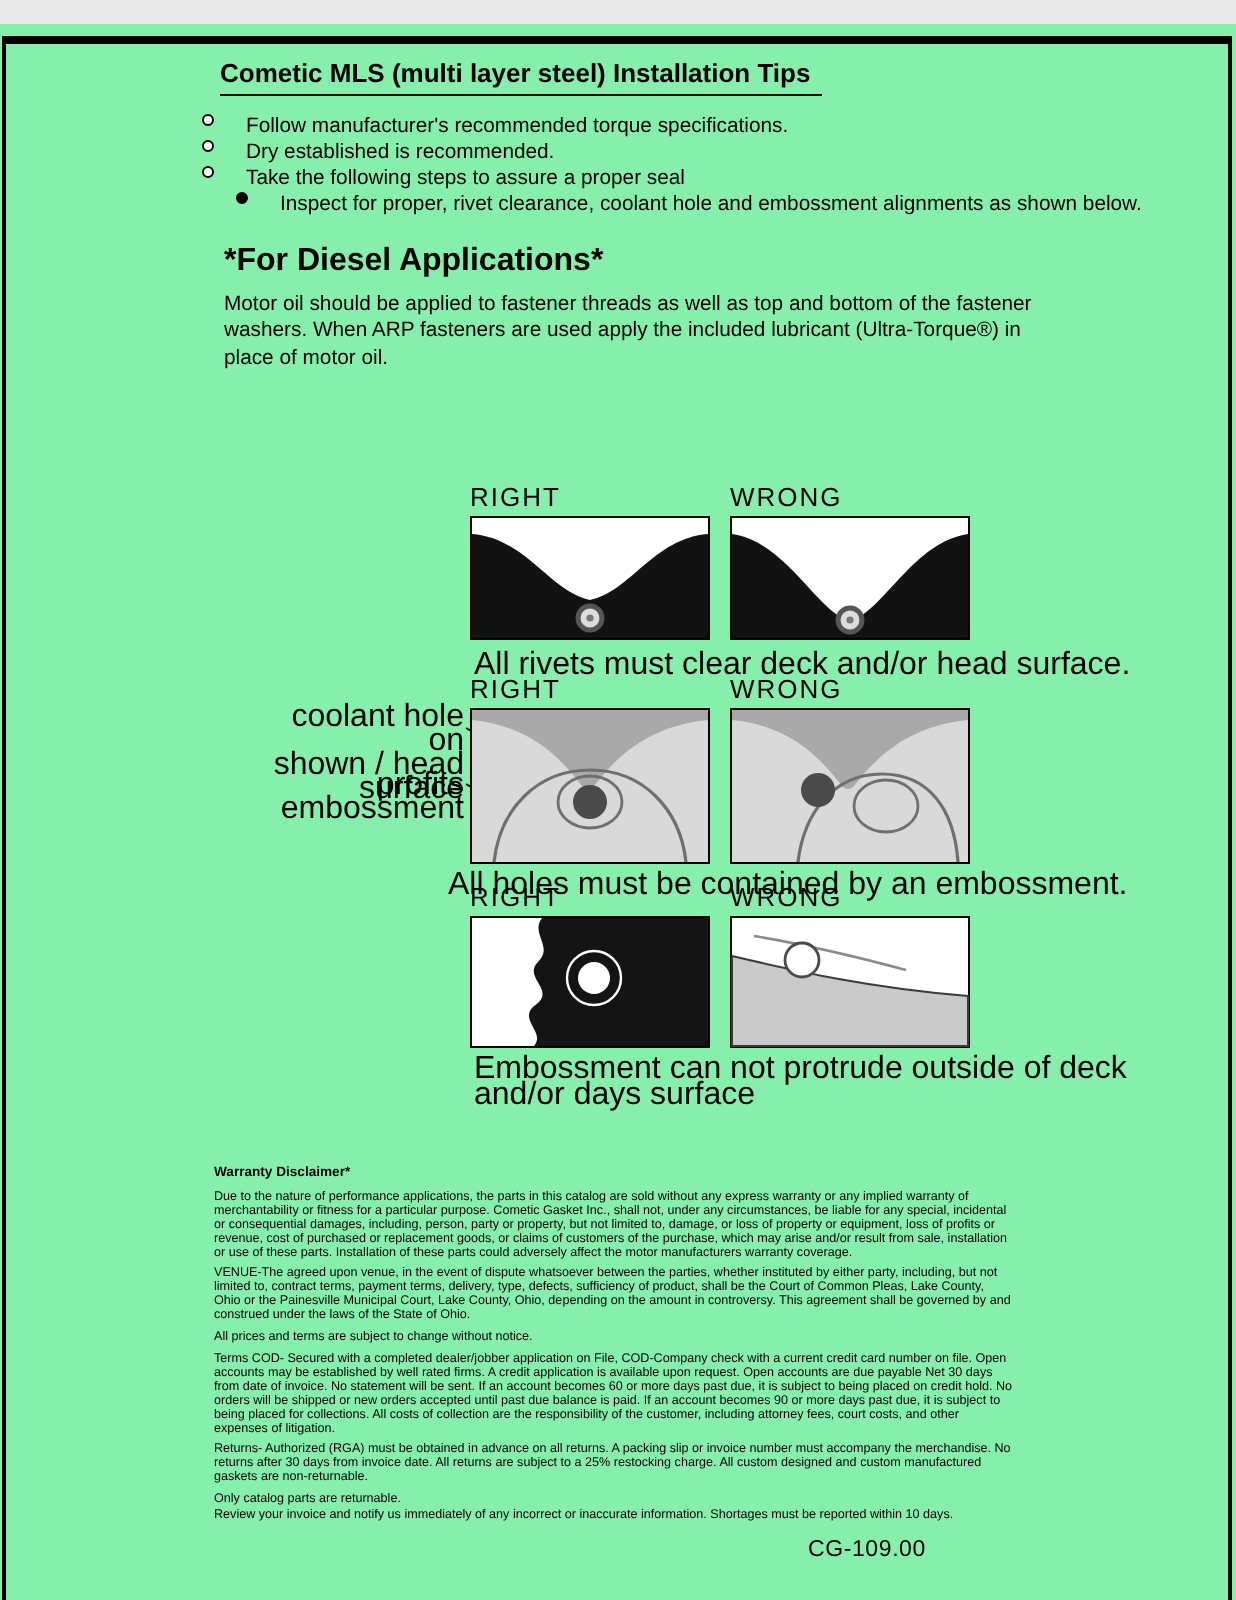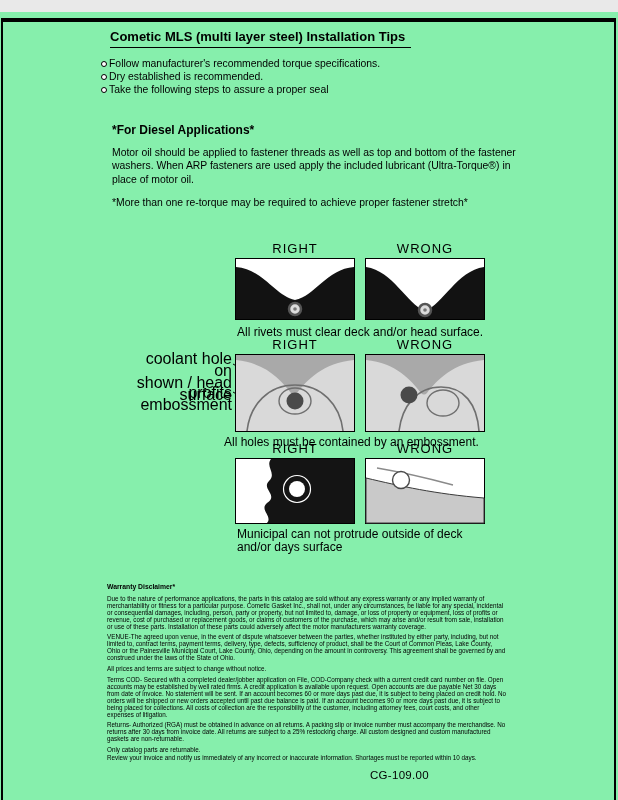--- a/index.html
+++ b/index.html
@@ -14,36 +14,36 @@
     border-top:4px solid #000; border-left:2px solid #000;
     border-right:2px solid #000; border-bottom:2px solid #000;
     box-sizing:border-box; pointer-events:none;
   }
   .title {
     position:absolute; left:110px; top:17px;
     font-size:13px; font-weight:bold;
     border-bottom:1.5px solid #000; padding-bottom:3px; padding-right:6px;
   }
   .tips { position:absolute; left:101px; top:45px; font-size:10.4px; line-height:13px; }
-  .tip-row { display:flex; align-items:center; gap:2px; }
+  .tip-row { display:flex; align-items:flex-start; gap:16px; }
   .blt { width:4px; height:4px; border:1px solid #000; border-radius:50%; flex:0 0 auto; background:#fff; }
   .blt.filled { background:#000; border-color:#000; }
   .sub { margin-left:17px; }
   .diesel { position:absolute; left:112px; top:112px; width:420px; font-size:10.4px; line-height:13.5px; }
-  .diesel .h { font-size:12px; font-weight:bold; margin:0 0 8px 0; }
+  .diesel .h { font-size:16px; font-weight:bold; margin:0 0 8px 0; }
   .diesel p { margin:0 0 10px 0; }
-  .dg-header { position:absolute; width:120px; text-align:center; font-size:13px; letter-spacing:1px; }
+  .dg-header { position:absolute; width:120px; text-align:left; font-size:13px; letter-spacing:1px; }
   .panel { position:absolute; width:120px; display:block; }
-  .caption { position:absolute; font-size:12px; line-height:13px; }
+  .caption { position:absolute; font-size:16px; line-height:13px; }
   .lbl { position:absolute; text-align:right; font-size:16px; line-height:12px; }
   .leader { position:absolute; }
   .disclaimer { position:absolute; left:107px; top:572px; width:400px; font-size:6.3px; line-height:6.9px; }
   .disclaimer .h { font-weight:bold; font-size:6.8px; margin:0 0 5px 0; }
   .disclaimer p { margin:0 0 4px 0; }
-  .code { position:absolute; left:370px; top:757px; font-size:11.5px; letter-spacing:0.3px; }
+  .code { position:absolute; left:404px; top:757px; font-size:11.5px; letter-spacing:0.3px; }
 </style>
 </head>
 <body>
 
 <div class="page">
   <div class="frame"></div>
 
   <div class="title">Cometic MLS (multi layer steel) Installation Tips</div>
 
   <div class="tips">
@@ -52,26 +52,29 @@
       <span>Follow manufacturer's recommended torque specifications.</span>
     </div>
     <div class="tip-row">
       <span class="blt"></span>
       <span>Dry established is recommended.</span>
     </div>
     <div class="tip-row">
       <span class="blt"></span>
       <span>Take the following steps to assure a proper seal</span>
     </div>
+    <div class="tip-row sub">
+      <span class="blt filled"></span>
+      <span>Inspect for proper, rivet clearance, coolant hole and embossment alignments as shown below.</span>
+    </div>
   </div>
 
   <div class="diesel">
     <div class="h">*For Diesel Applications*</div>
     <p>Motor oil should be applied to fastener threads as well as top and bottom of the fastener washers. When ARP fasteners are used apply the included lubricant (Ultra-Torque®) in place of motor oil.</p>
-    <p>*More than one re-torque may be required to achieve proper fastener stretch*</p>
   </div>
 
   <div class="dg-header" style="left:235px; top:229px;">RIGHT</div>
   <div class="dg-header" style="left:365px; top:229px;">WRONG</div>
 
   <svg class="panel" style="left:235px; top:246px;" width="120" height="62">
     <rect x="0.5" y="0.5" width="119" height="61" fill="#ffffff" stroke="#000"></rect>
     <path d="M1,1 L1,61 L119,61 L119,1 Z" fill="#121212"></path>
     <path d="M1,1 L119,1 L119,9 C92,11 80,38 60,42 C40,38 28,11 1,9 Z" fill="#ffffff"></path>
     <circle cx="60" cy="51" r="6" fill="#dcdcdc" stroke="#555" stroke-width="2.5"></circle>
@@ -125,21 +128,21 @@
     <circle cx="62" cy="31" r="8" fill="#ffffff"></circle>
     <circle cx="62" cy="31" r="13.5" fill="none" stroke="#ffffff" stroke-width="1.2"></circle>
   </svg>
   <svg class="panel" style="left:365px; top:446px;" width="120" height="66">
     <rect x="0.5" y="0.5" width="119" height="65" fill="#ffffff" stroke="#000"></rect>
     <path d="M1,20 C35,28 70,36 119,40 L119,65 L1,65 Z" fill="#c9c9c9" stroke="#3a3a3a" stroke-width="1"></path>
     <path d="M12,10 C36,14 62,20 88,27" fill="none" stroke="#8a8a8a" stroke-width="1.3"></path>
     <circle cx="36" cy="22" r="8.5" fill="#ffffff" stroke="#4a4a4a" stroke-width="1.4"></circle>
   </svg>
   <div class="caption" style="left:237px; top:516px;">
-    <div>Municipal can not protrude outside of deck</div>
+    <div>Embossment can not protrude outside of deck</div>
     <div>and/or days surface</div>
   </div>
 
   <div class="disclaimer">
     <div class="h">Warranty Disclaimer*</div>
     <p>Due to the nature of performance applications, the parts in this catalog are sold without any express warranty or any implied warranty of merchantability or fitness for a particular purpose.  Cometic Gasket Inc., shall not, under any circumstances, be liable for any special, incidental or consequential damages, including, person, party or property, but not limited to, damage, or loss of property or equipment, loss of profits or revenue, cost of purchased or replacement goods, or claims of customers of the purchase, which may arise and/or result from sale, installation or use of these parts.  Installation of these parts could adversely affect the motor manufacturers warranty coverage.</p>
     <p>VENUE-The agreed upon venue, in the event of dispute whatsoever between the parties, whether instituted by either party, including, but not limited to, contract terms, payment terms, delivery, type, defects, sufficiency of product, shall be the Court of Common Pleas, Lake County, Ohio or the Painesville Municipal Court, Lake County, Ohio, depending on the amount in controversy. This agreement shall be governed by and construed under the laws of the State of Ohio.</p>
     <p>All prices and terms are subject to change without notice.</p>
     <p>Terms COD- Secured with a completed dealer/jobber application on File, COD-Company check with a current credit card number on file.  Open accounts may be established by well rated firms.  A credit application is available upon request.  Open accounts are due payable Net 30 days from date of invoice.  No statement will be sent.  If an account becomes 60 or more days past due, it is subject to being placed on credit hold.  No orders will be shipped or new orders accepted until past due balance is paid.  If an account becomes 90 or more days past due, it is subject to being placed for collections.  All costs of collection are the responsibility of the customer, including attorney fees, court costs, and other expenses of litigation.</p>
     <p>Returns- Authorized (RGA) must be obtained in advance on all returns.  A packing slip or invoice number must accompany the merchandise.  No returns after 30 days from invoice date.  All returns are subject to a 25% restocking charge.  All custom designed and custom manufactured gaskets are non-returnable.</p>

